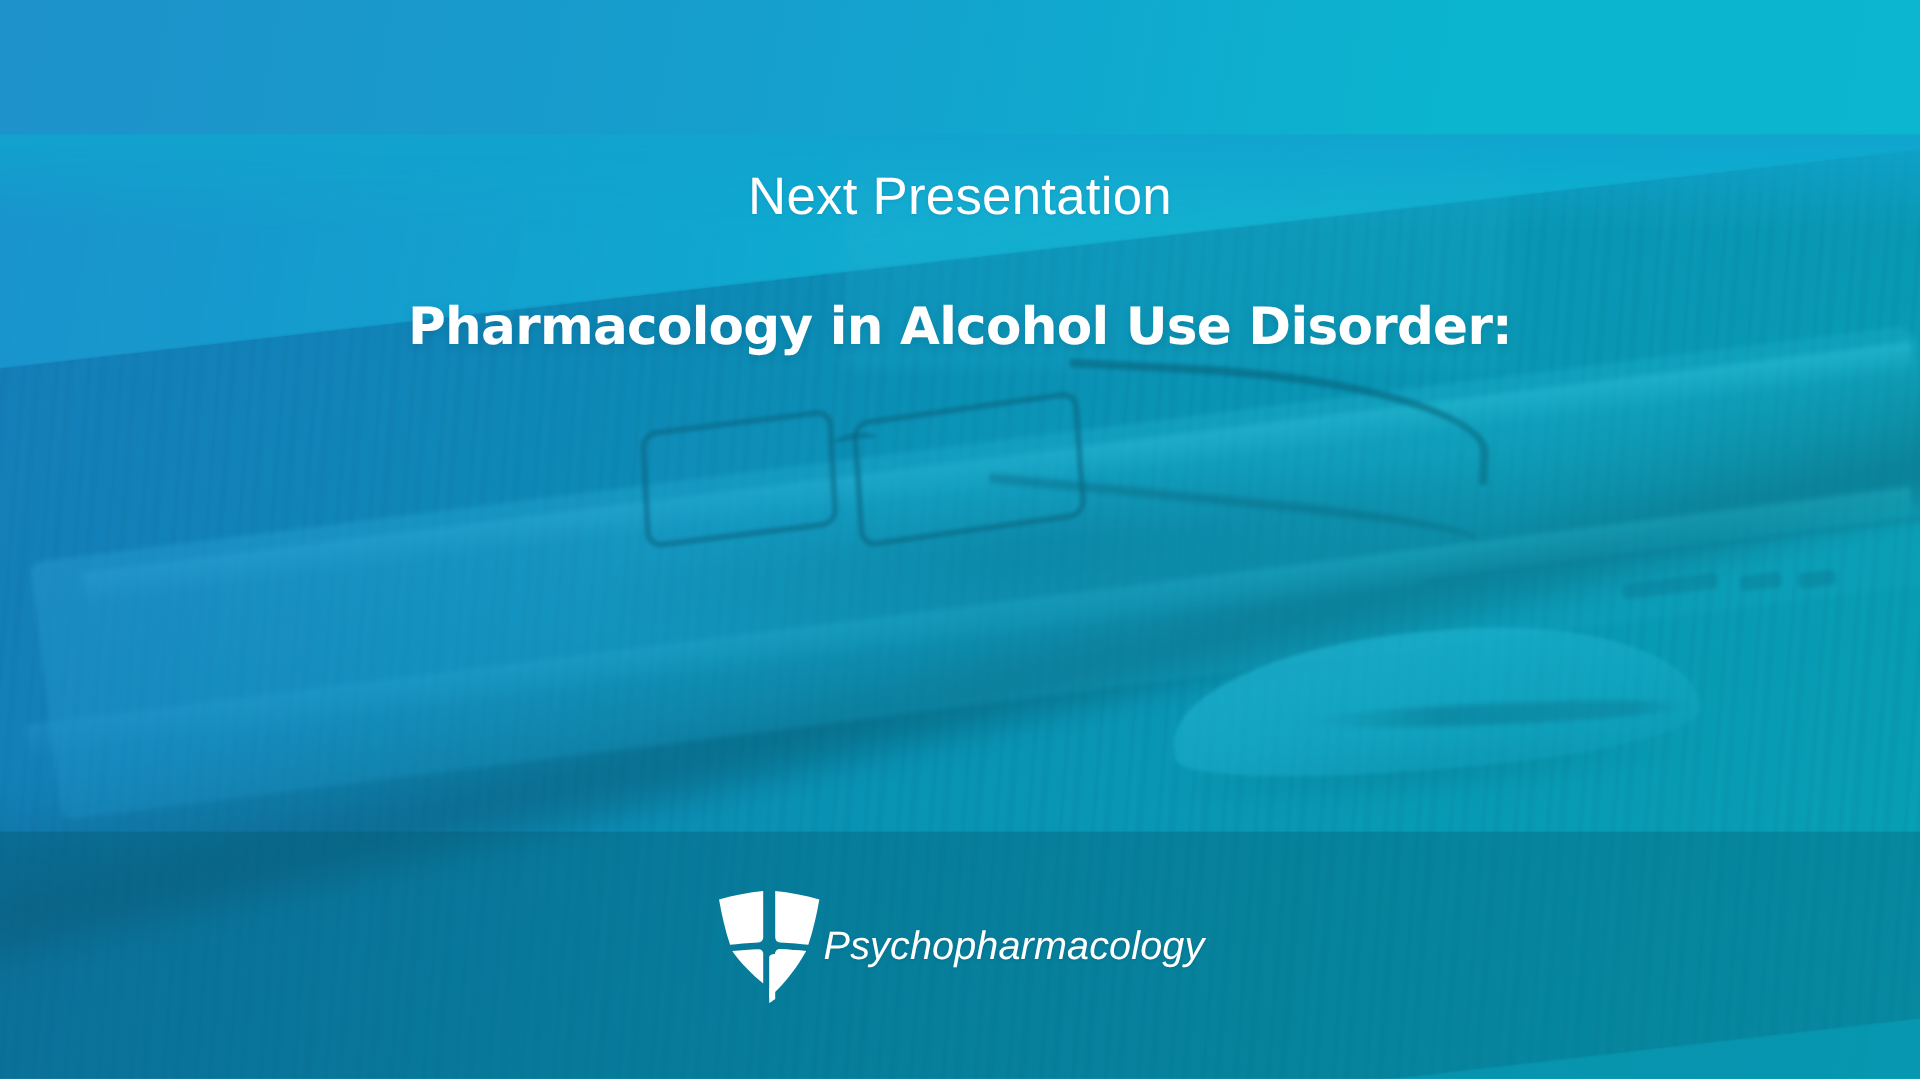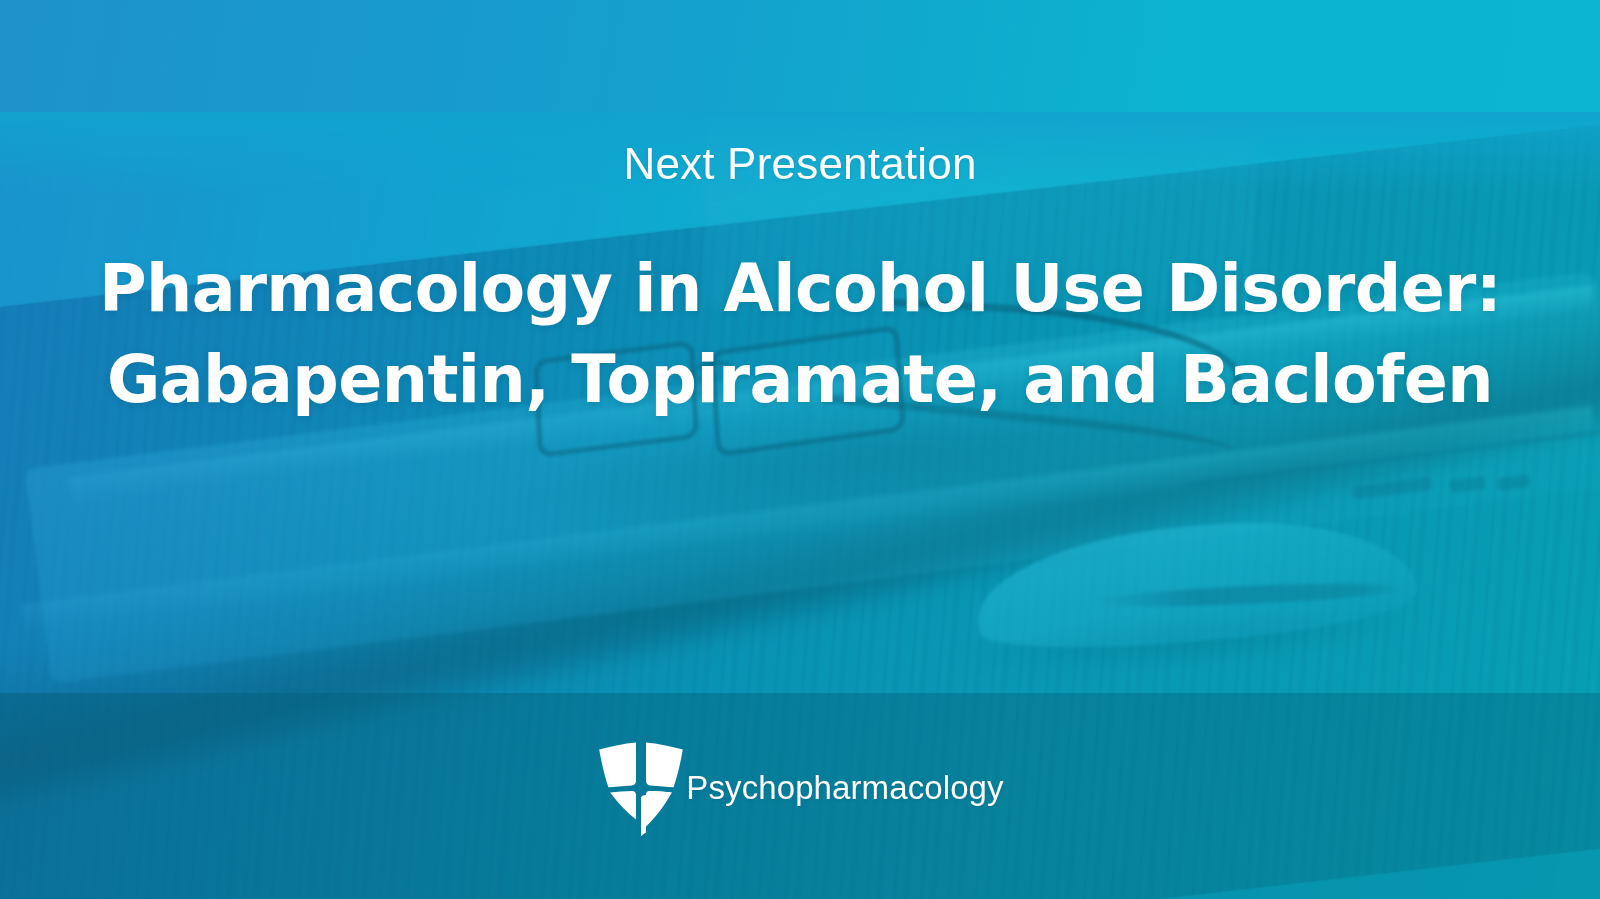--- a/index.html
+++ b/index.html
@@ -229,21 +229,21 @@
     text-shadow:0 1px 3px rgba(0,60,80,0.12);
   }
 
   .title{
     position:absolute;
     left:90px; right:90px; top:243px;
     text-align:center;
     color:#ffffff;
     font-family:"DejaVu Sans", sans-serif;
     font-weight:700;
-    font-size:65px;
+    font-size:43px;
     line-height:1.40;
     letter-spacing:-0.6px;
     text-shadow:0 2px 7px rgba(0,55,75,0.17);
   }
   .title-line{ display:block; white-space:nowrap; }
 
   
   .footer{
     position:absolute;
     left:0; right:0; top:693px; height:206px;
@@ -251,20 +251,21 @@
     background:linear-gradient(95deg, rgba(4,92,118,0.46) 0%, rgba(4,96,122,0.42) 55%, rgba(4,102,128,0.40) 100%);
     display:flex;
     align-items:center;
     justify-content:center;
     gap:28px;
   }
   .brand{
     display:flex;
     align-items:center;
     transform:translateY(-8px);
+    font-style:italic;
   }
   .brand-mark{ width:90px; height:104px; display:block; flex:0 0 auto; }
   .brand-name{
     color:#ffffff;
     font-family:"Liberation Sans", sans-serif;
     font-weight:300;
     font-size:33px;
     line-height:1.30;
     letter-spacing:0.1px;
     text-shadow:0 1px 3px rgba(0,50,70,0.18);
@@ -311,21 +312,20 @@
   <div class="tint2"></div>
   <div class="top-flat"></div>
   <div class="top-flat-fade"></div>
 
   <div class="content">
 
     <div class="eyebrow">Next Presentation</div>
 
     <h1 class="title">
       <span class="title-line">Pharmacology in Alcohol Use Disorder:</span>
-      <span class="title-line">Gabapentin, Topiramate, and Baclofen</span>
     </h1>
   </div>
 
   <div class="footer">
     <div class="brand">
 
       <svg class="brand-mark" viewBox="0 0 90 104" aria-hidden="true">
 
         <path d="M3.2 13.5 C15.5 10.0 28.0 7.6 40.0 6.4 L40.0 45.0 C40.0 47.6 38.4 49.2 35.9 49.4 C26.5 50.0 18.6 50.6 12.4 51.3 C8.3 38.9 5.4 26.3 3.2 13.5 Z" fill="#ffffff"></path>
 

